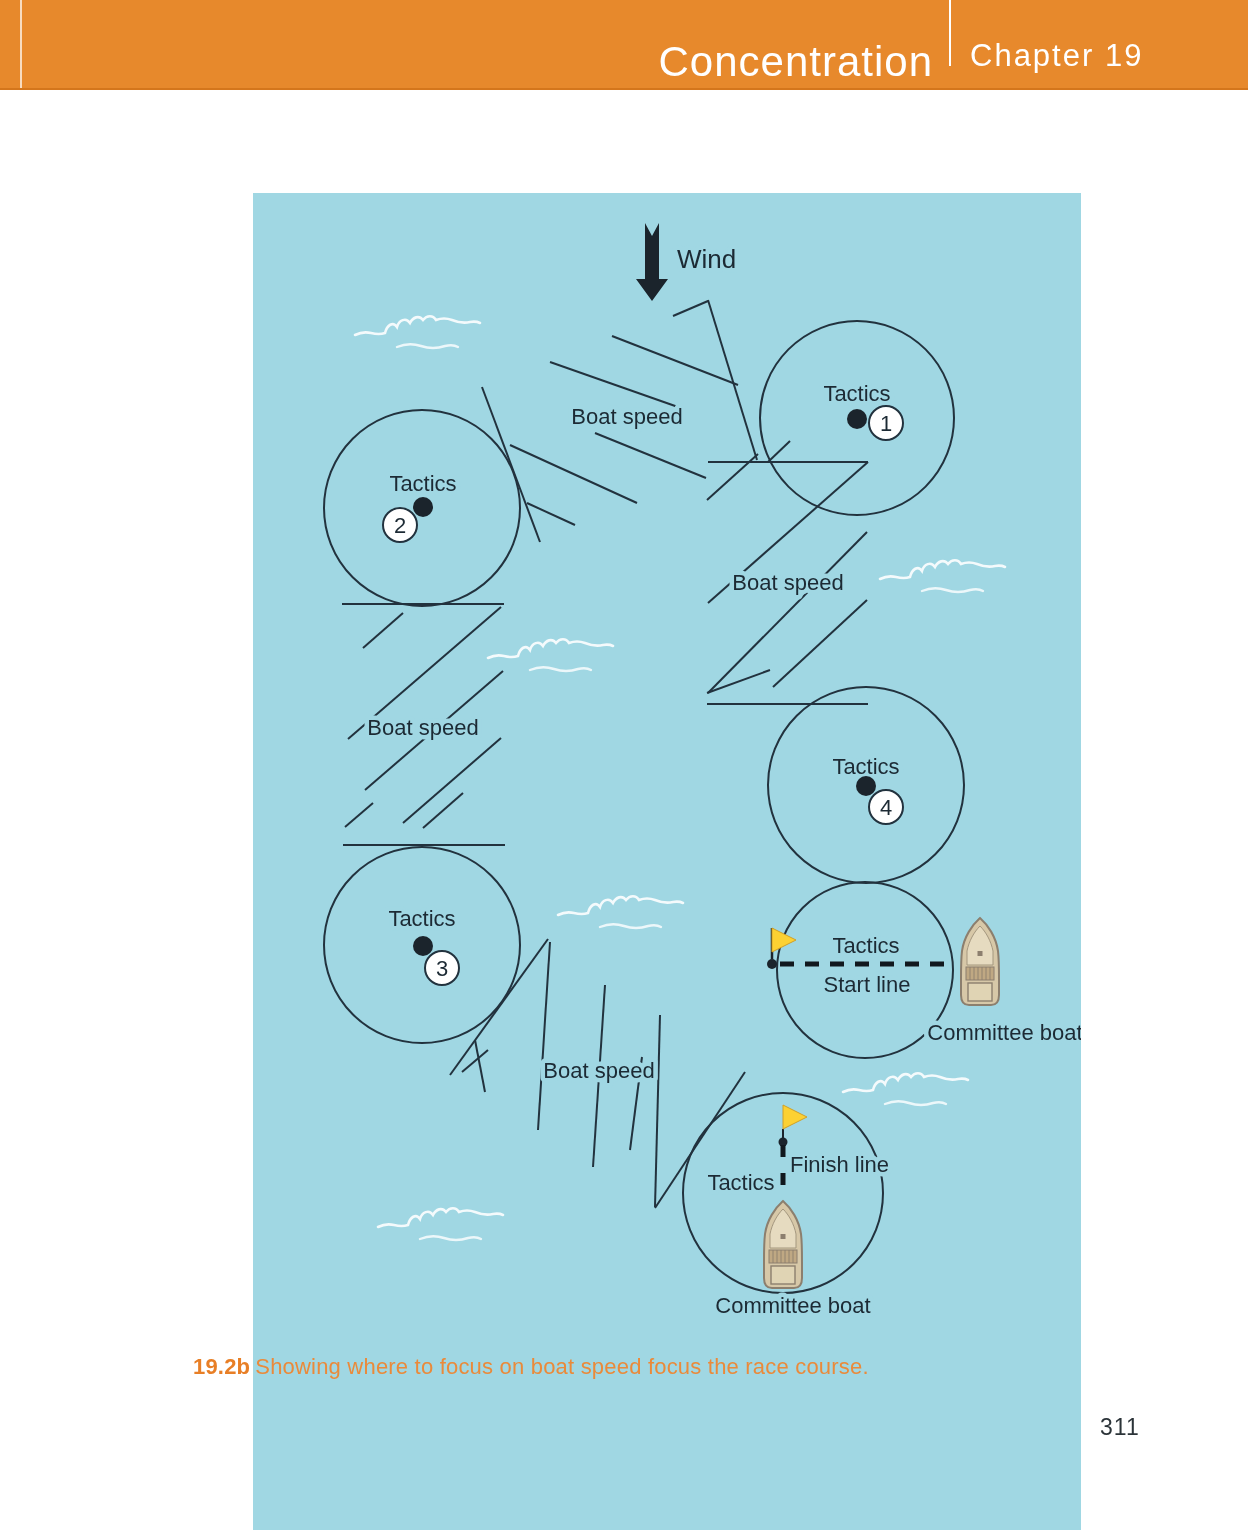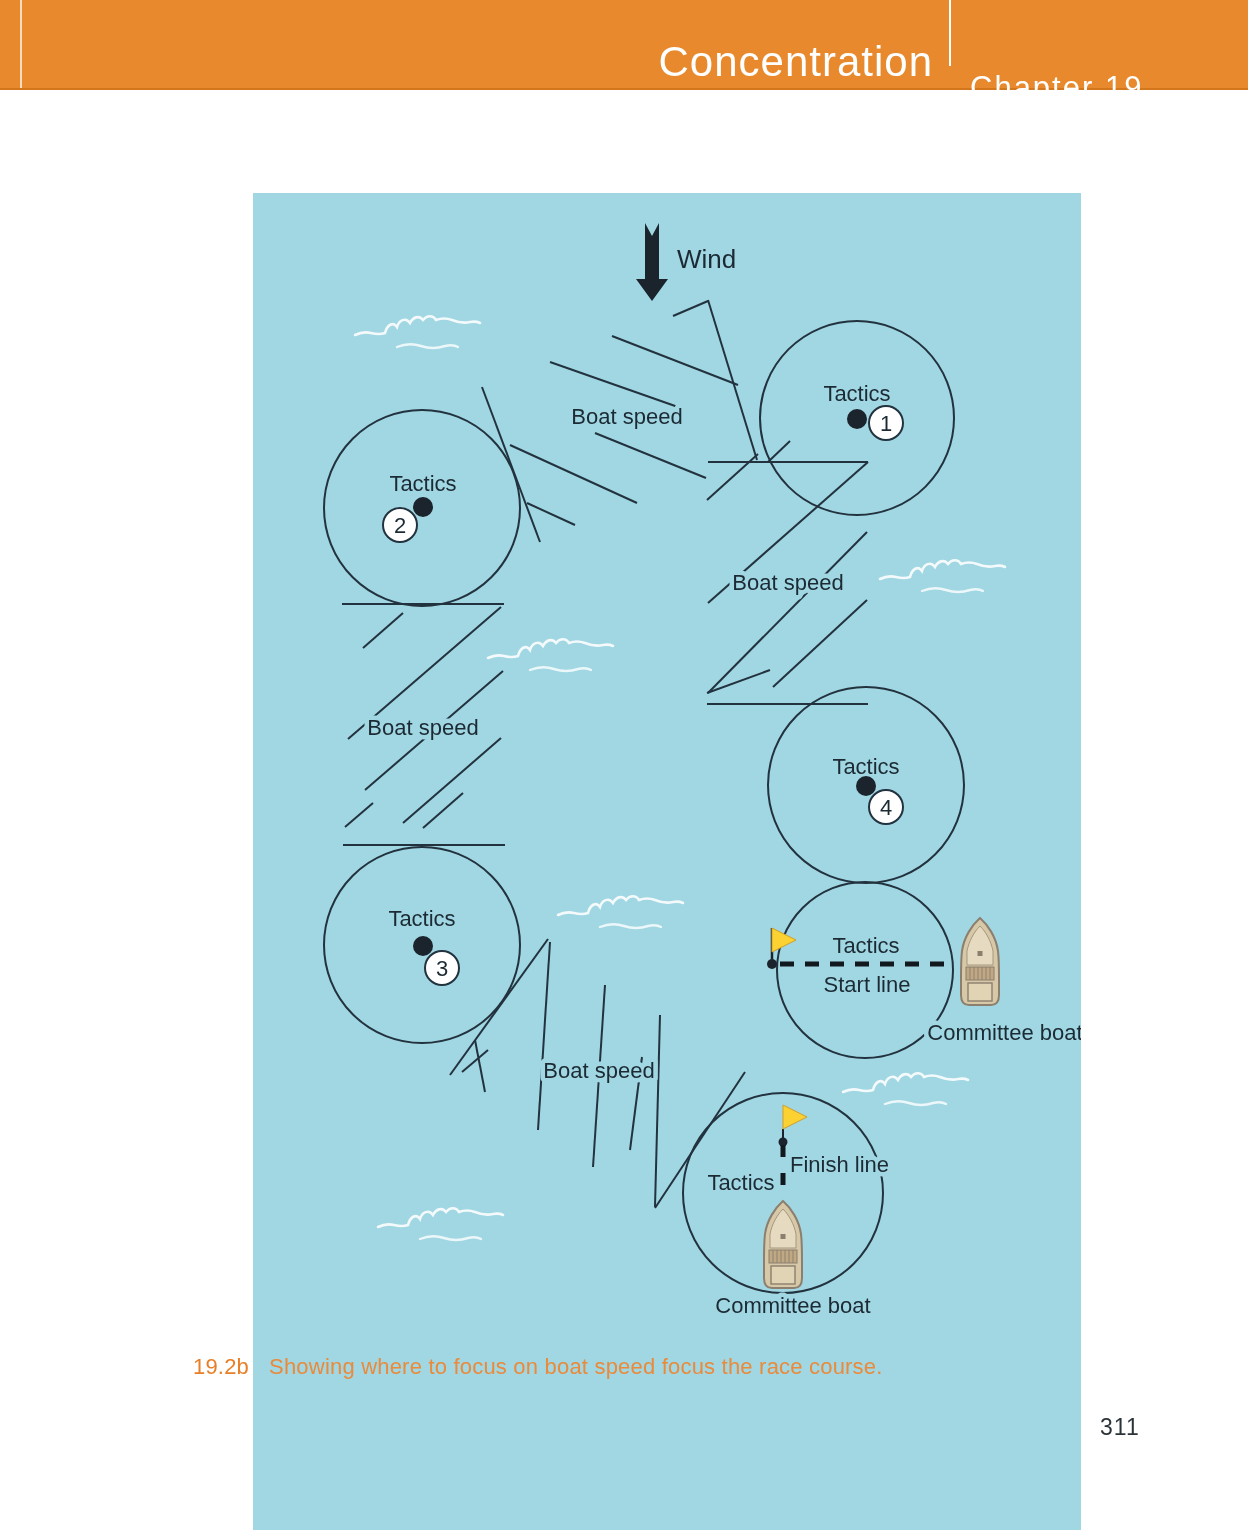--- a/index.html
+++ b/index.html
@@ -6,29 +6,29 @@
   .page{position:relative;width:1248px;height:1530px;background:#ffffff;overflow:hidden;
         font-family:"Liberation Sans", sans-serif;}
   
   .header{position:absolute;left:0;top:0;width:1248px;height:88px;background:#e7892c;
           border-bottom:2px solid #d4761c;}
   .header-leftline{position:absolute;left:20px;top:0;width:2px;height:88px;background:rgba(255,255,255,0.7);}
   .header-sep{position:absolute;left:949px;top:0;width:2px;height:66px;background:#ffffff;}
   .header-section{position:absolute;top:38px;right:315px;color:#ffffff;font-size:42px;
                   letter-spacing:1px;font-weight:400;}
   .header-chapter{position:absolute;top:38px;left:970px;color:#ffffff;font-size:31px;
-                  letter-spacing:2px;font-weight:400;margin-top:32px;}
+                  letter-spacing:2px;font-weight:400;}
   
   .figure{position:absolute;left:253px;top:193px;width:828px;height:1364px;background:#a0d7e3;}
   svg text{font-family:"Liberation Sans", sans-serif;fill:#1c2a34;
            paint-order:stroke;stroke:#a0d7e3;stroke-width:9px;stroke-linejoin:round;}
   svg text.badge-num{stroke:none;}
   
   .caption{position:absolute;left:193px;top:1354px;font-size:22px;color:#ea8a3a;letter-spacing:0.2px;}
-  .caption b{color:#e87f26;font-weight:normal;margin-right:20px;}
+  .caption b{color:#e87f26;font-weight:bold;margin-right:5px;}
   .pagenum{position:absolute;left:1100px;top:1414px;font-size:23px;color:#2b3338;letter-spacing:1px;}
 </style>
 </head>
 <body>
 
 <div class="page">
 
   <div class="header">
     <div class="header-leftline"></div>
     <div class="header-sep"></div>

